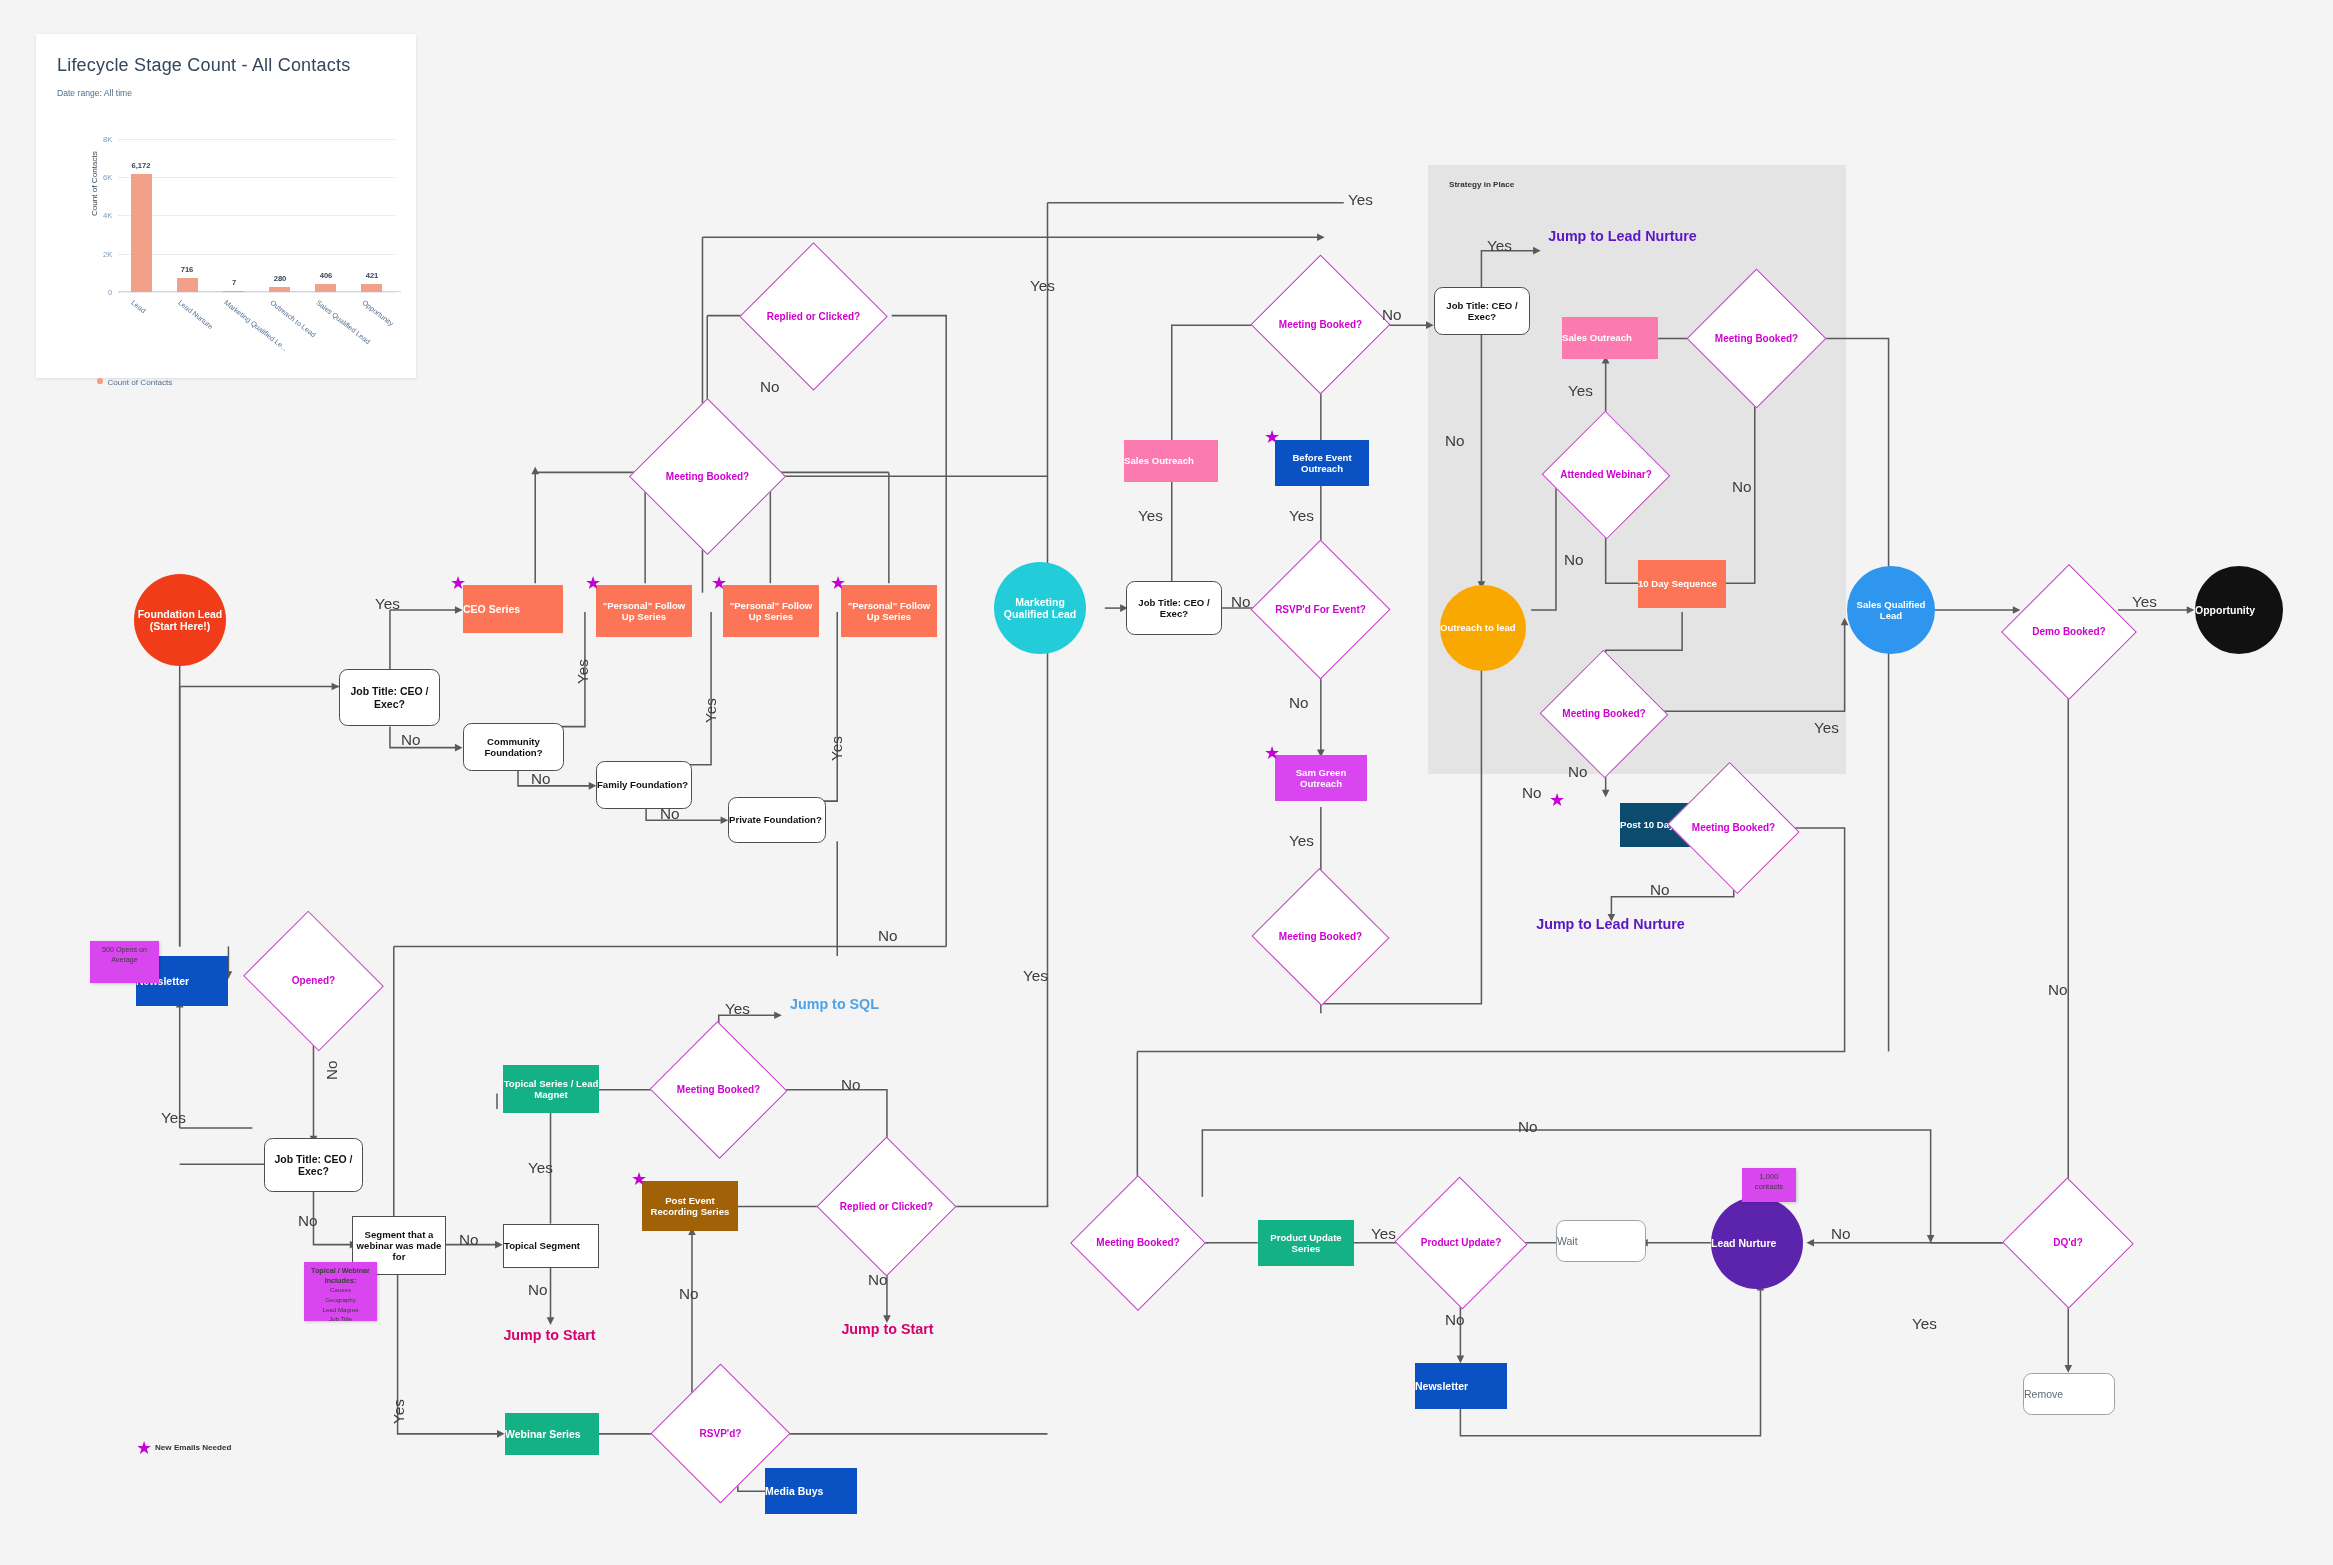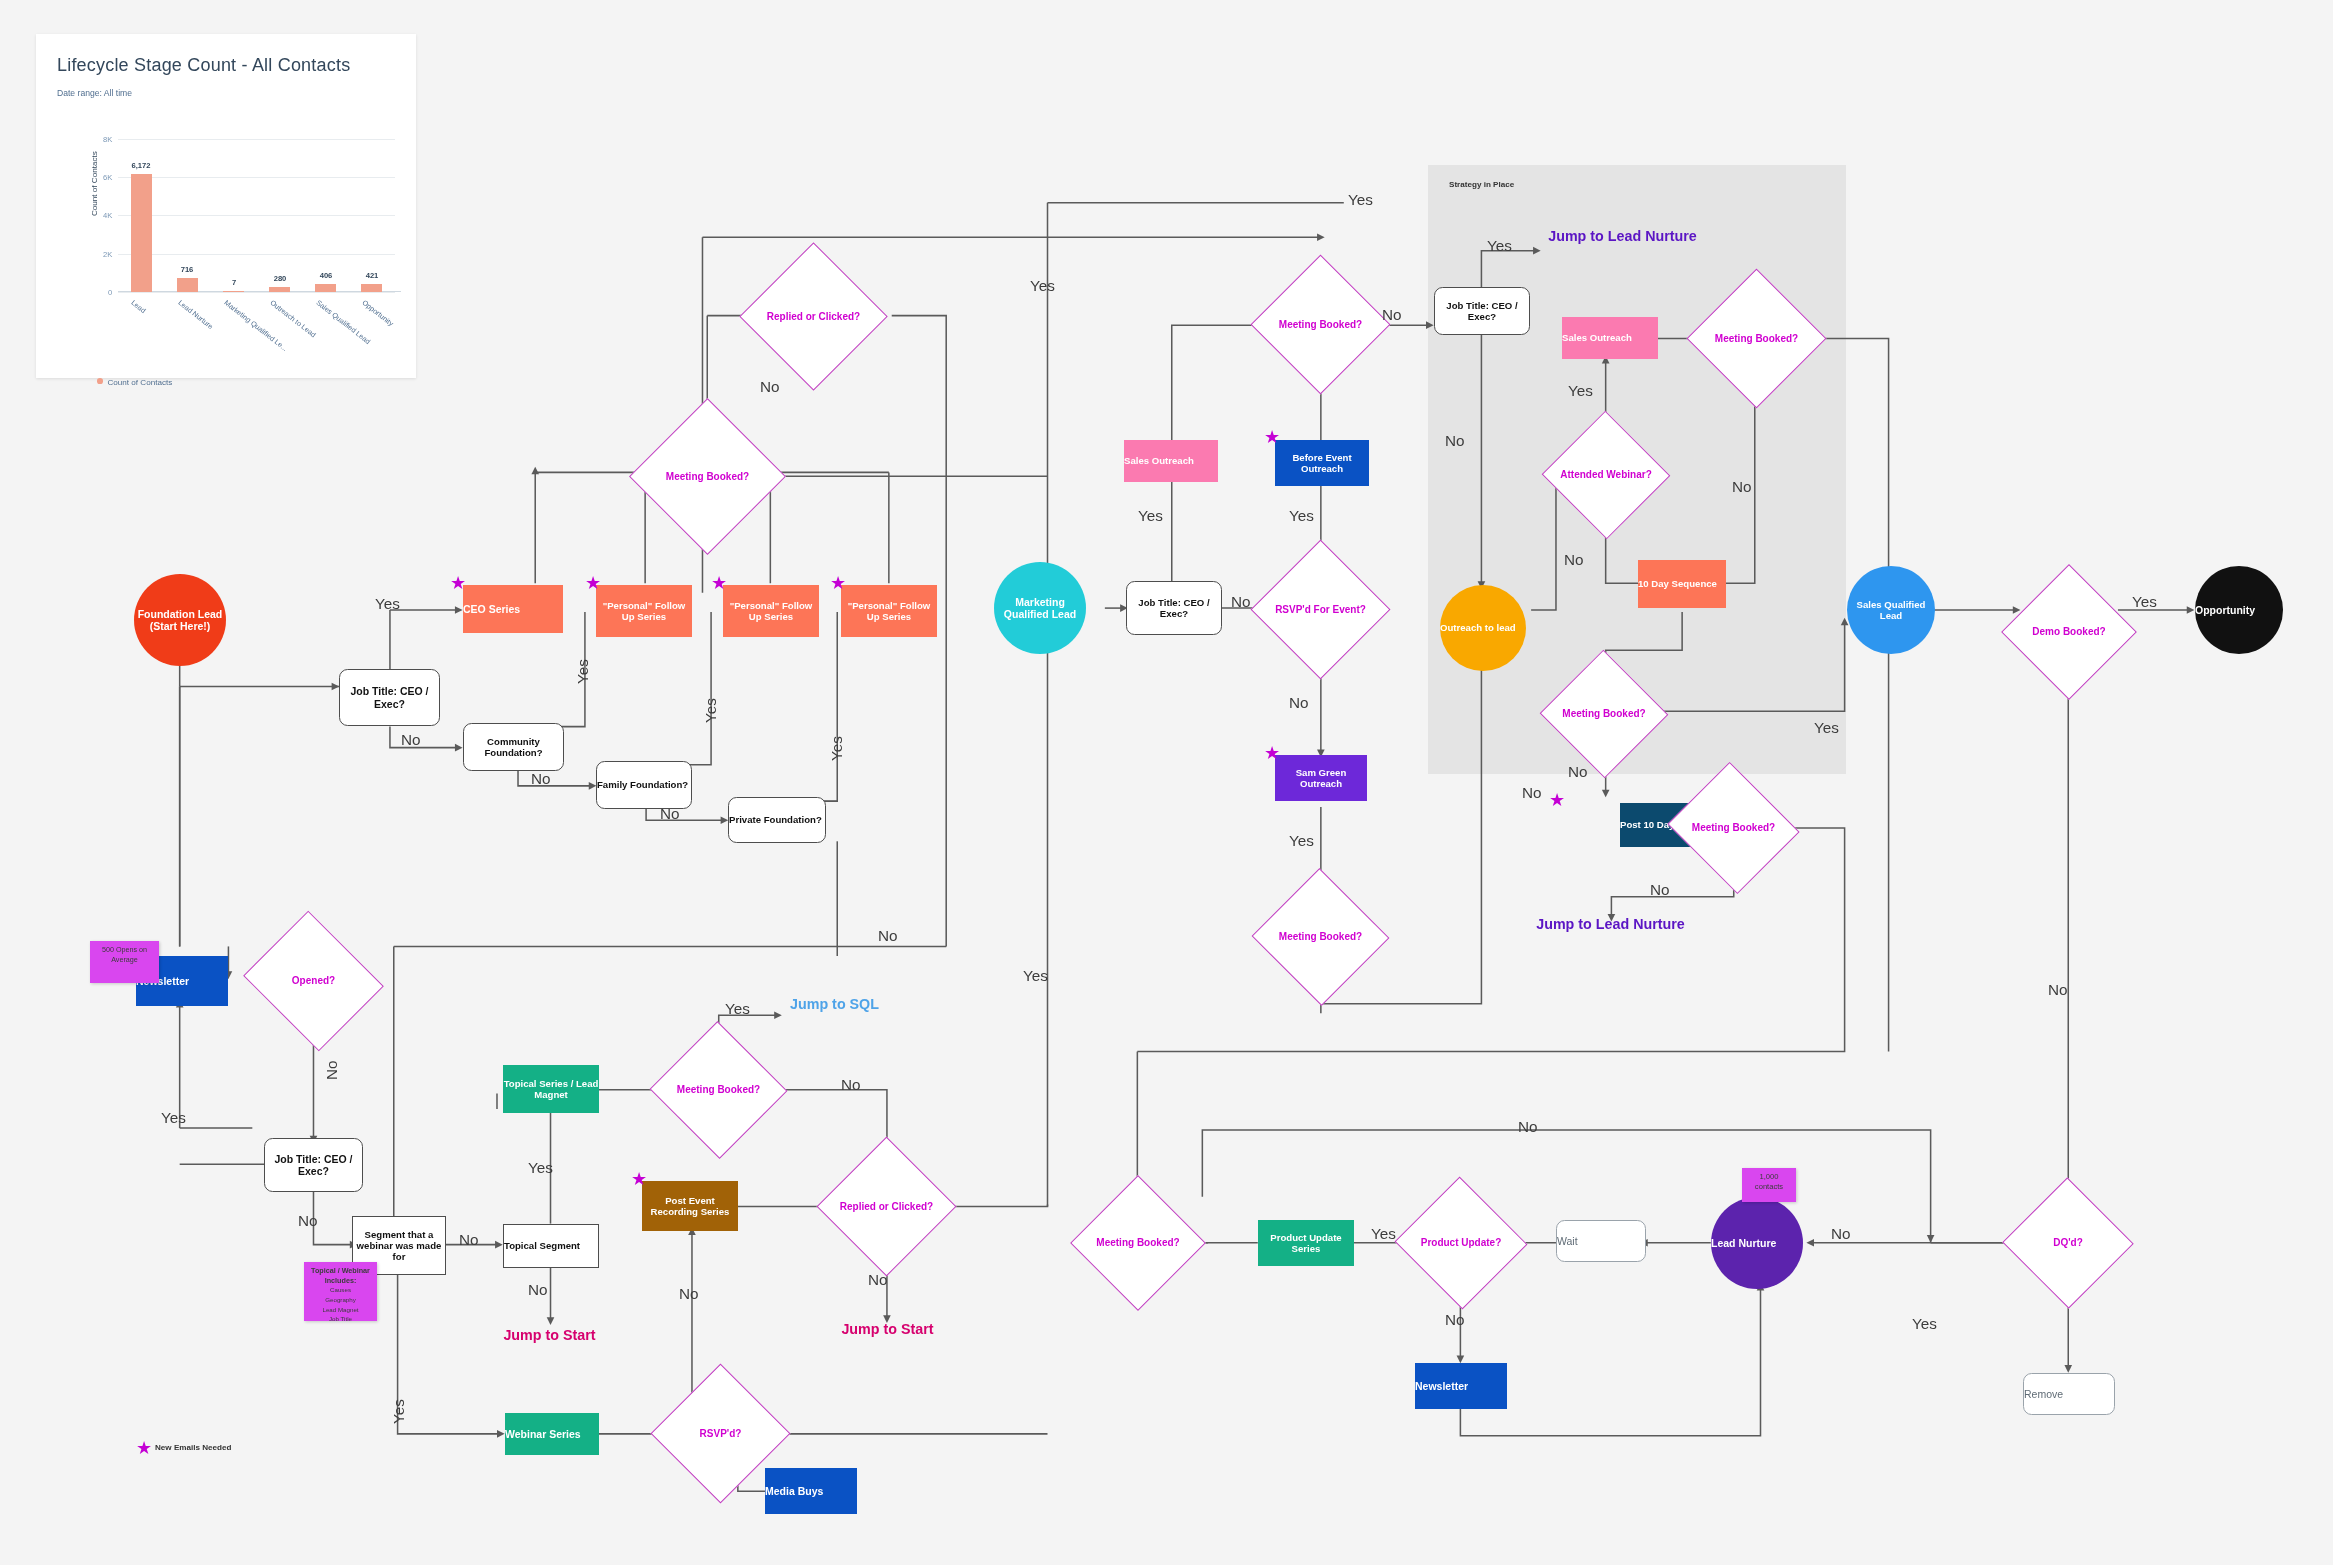--- a/index.html
+++ b/index.html
@@ -475,21 +475,21 @@
 
   <div class="node rrect" style="left:1126px;top:581px;width:96px;height:54px;font-size:9.6px;">
       <span>Job Title: CEO / Exec?</span>
     </div>
 
   <div class="diamond-wrap" style="left:1271px;top:560px;width:99px;height:99px;">
     <div class="diamond"></div>
     <div class="diamond-label">RSVP'd For Event?</div>
   </div>
 
-  <div class="node rect" style="left:1275px;top:755px;width:92px;height:46px;background:#6d28d9;font-size:9.6px;">
+  <div class="node rect" style="left:1275px;top:755px;width:92px;height:46px;background:#d946ef;font-size:9.6px;">
       <span>Sam Green Outreach</span>
     </div>
   <div class="star" style="left:1264px;top:744px;">★</div>
 
   <div class="diamond-wrap" style="left:1271px;top:889px;width:99px;height:96px;">
     <div class="diamond"></div>
     <div class="diamond-label">Meeting Booked?</div>
   </div>
 
   <div class="node rect" style="left:1124px;top:440px;width:94px;height:42px;background:#fb7ab0;font-size:9.6px;">

